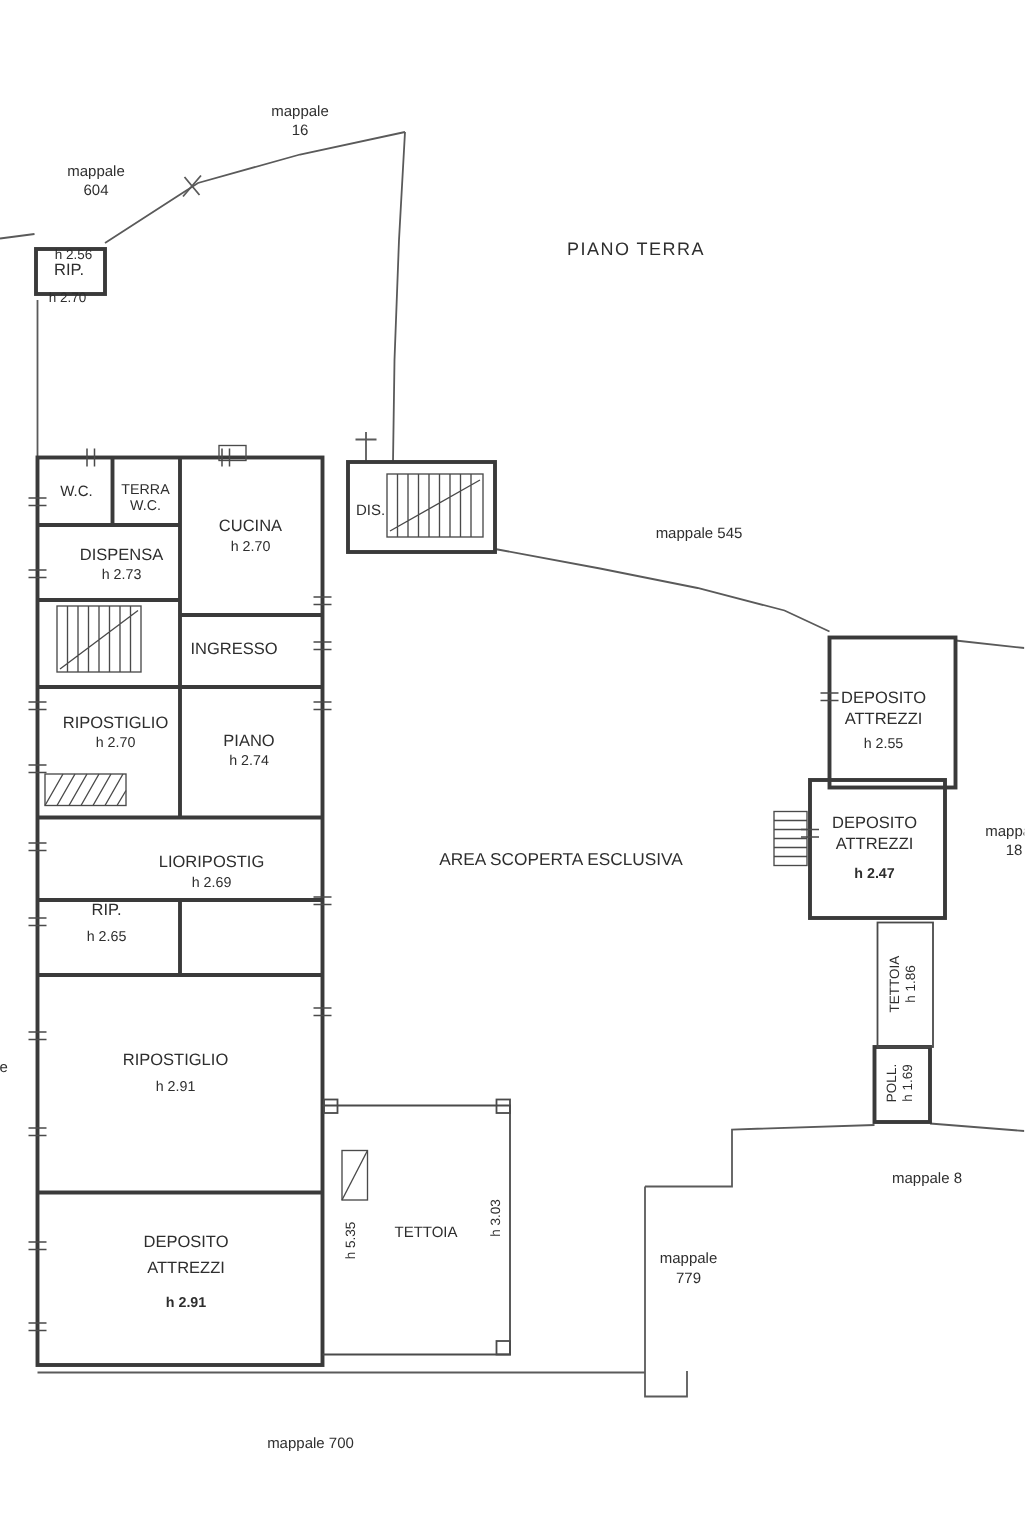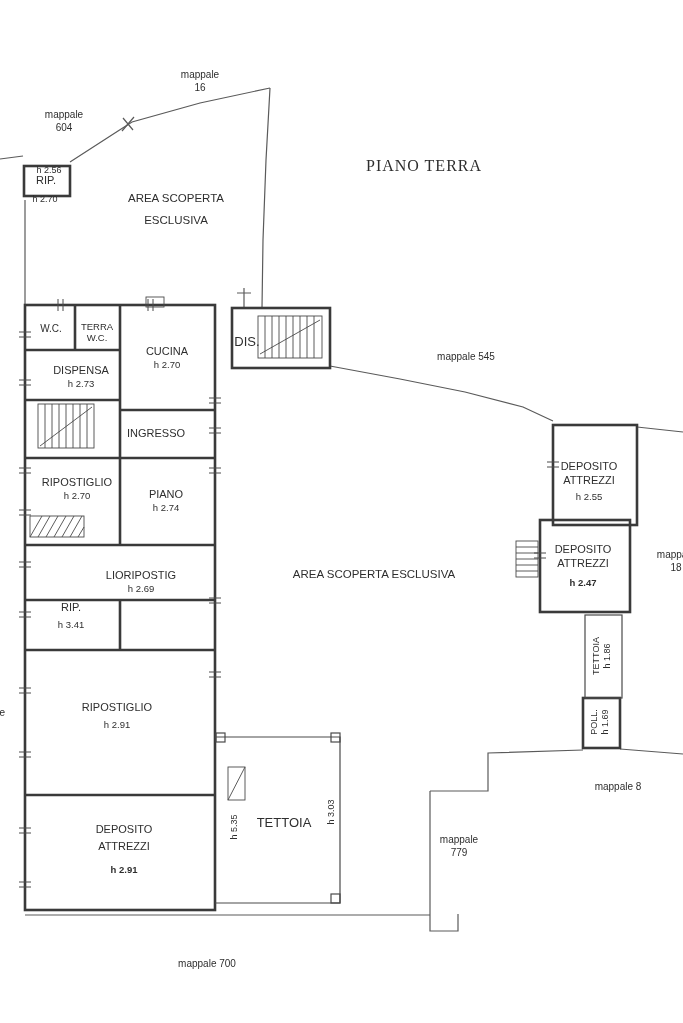--- a/index.html
+++ b/index.html
@@ -2,25 +2,25 @@
 <html><head>
 <meta charset="utf-8">
 <style>
   * { margin:0; padding:0; box-sizing:border-box; }
   html,body { background:#ffffff; font-family:"Liberation Sans", sans-serif; }
   .canvas { position:relative; width:683px; height:1023px; background:#fff; overflow:hidden; }
   svg.plan { position:absolute; left:0; top:0; }
   .lbl { position:absolute; color:#2e2e2e; font-size:11px; line-height:14px;
          text-align:center; white-space:nowrap; transform:translate(-50%,-50%); }
   .rot { transform:translate(-50%,-50%) rotate(-90deg); }
-  .title { font-size:16px; letter-spacing:1px;font-family:Liberation Serif, serif; }
+  .title { font-size:12px; letter-spacing:1px; }
   .f9  { font-size:9px;  line-height:11px; }
   .f95 { font-size:9.5px; line-height:11px; }
   .f10 { font-size:10px; line-height:13px; }
-  .f105{ font-size:13px; line-height:13px; }
+  .f105{ font-size:10px; line-height:13px; }
   .f115{ font-size:11.5px; line-height:15px; }
   .wide { line-height:22px; }
   .hh { font-size:9.5px; }
   .gap3 { margin-top:3px; }
   .gap6 { margin-top:6px;font-weight:bold; }
   .lh17 { line-height:17px; }
 </style>
 </head>
 <body>
 
@@ -105,24 +105,20 @@
 
   <div class="lbl f10" style="left:64px;top:121px">
     <div>mappale</div>
     <div>604</div>
   </div>
 
   <div class="lbl f9" style="left:49px;top:170px">h 2.56</div>
   <div class="lbl" style="left:46px;top:180px">RIP.</div>
   <div class="lbl f9" style="left:45px;top:199px">h 2.70</div>
 
-  <div class="lbl f115 wide" style="left:176px;top:209px">
-    <div>AREA SCOPERTA</div>
-    <div>ESCLUSIVA</div>
-  </div>
 
   <div class="lbl f10" style="left:51px;top:328px">W.C.</div>
 
   <div class="lbl f95" style="left:97px;top:332px">
     <div>TERRA</div>
     <div>W.C.</div>
   </div>
 
   <div class="lbl" style="left:167px;top:358px">
     <div>CUCINA</div>
@@ -152,21 +148,21 @@
 
   <div class="lbl" style="left:141px;top:582px">
     <div>LIORIPOSTIG</div>
     <div class="hh">h 2.69</div>
   </div>
 
   <div class="lbl f115" style="left:374px;top:574px">AREA SCOPERTA ESCLUSIVA</div>
 
   <div class="lbl lh17" style="left:71px;top:616px">
     <div>RIP.</div>
-    <div class="hh">h 3.41</div>
+    <div class="hh">h 2.65</div>
   </div>
 
   <div class="lbl" style="left:589px;top:481px">
     <div>DEPOSITO</div>
     <div>ATTREZZI</div>
     <div class="hh gap3">h 2.55</div>
   </div>
 
   <div class="lbl" style="left:583px;top:566px">
     <div>DEPOSITO</div>

